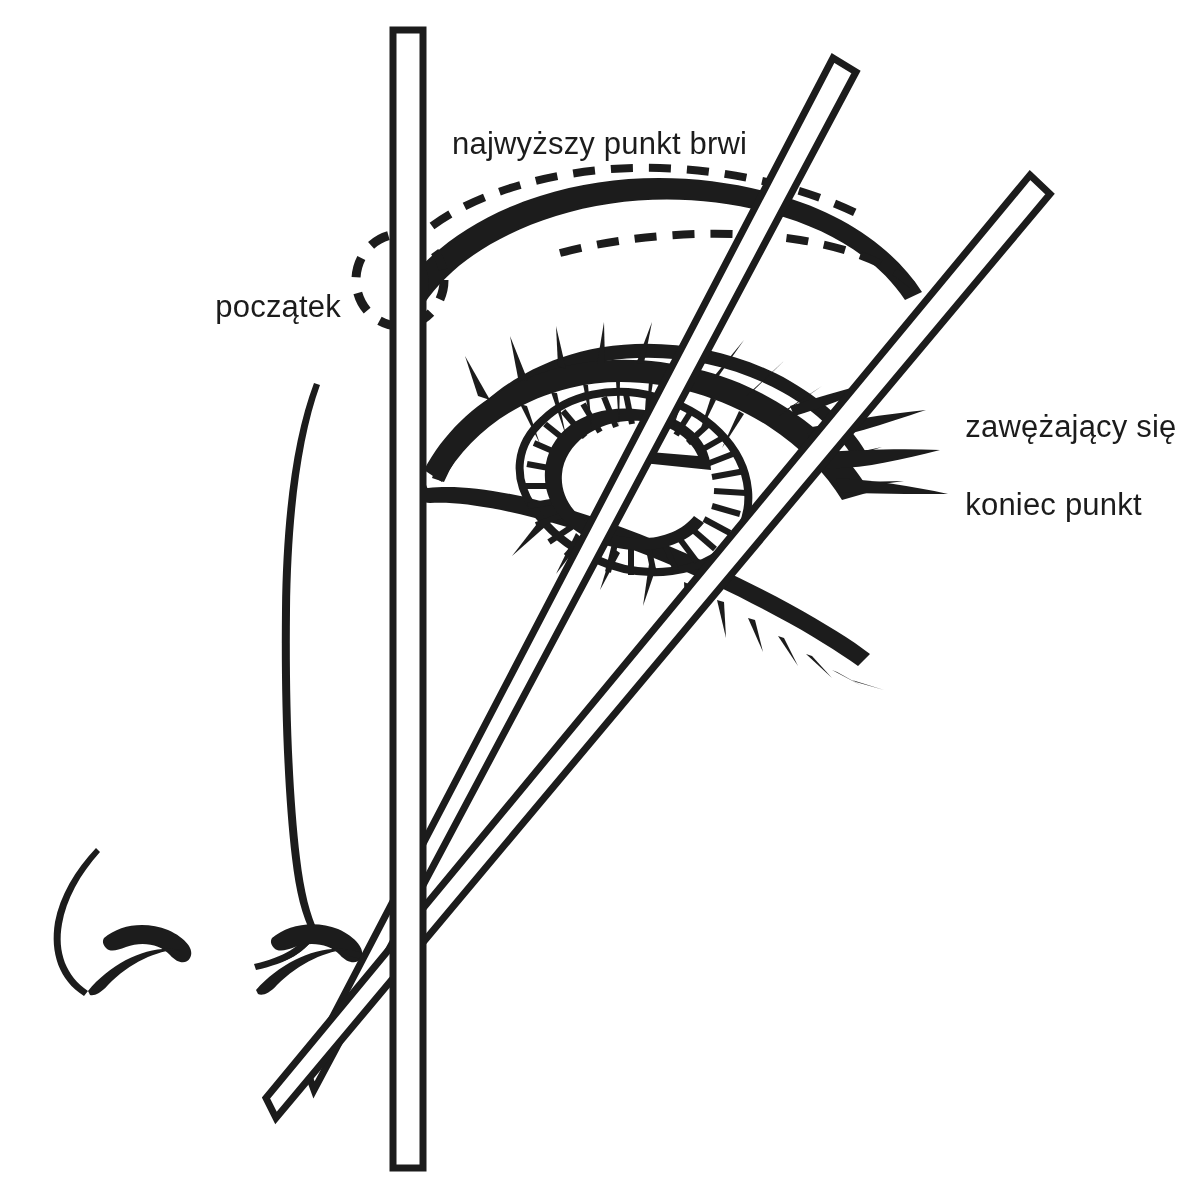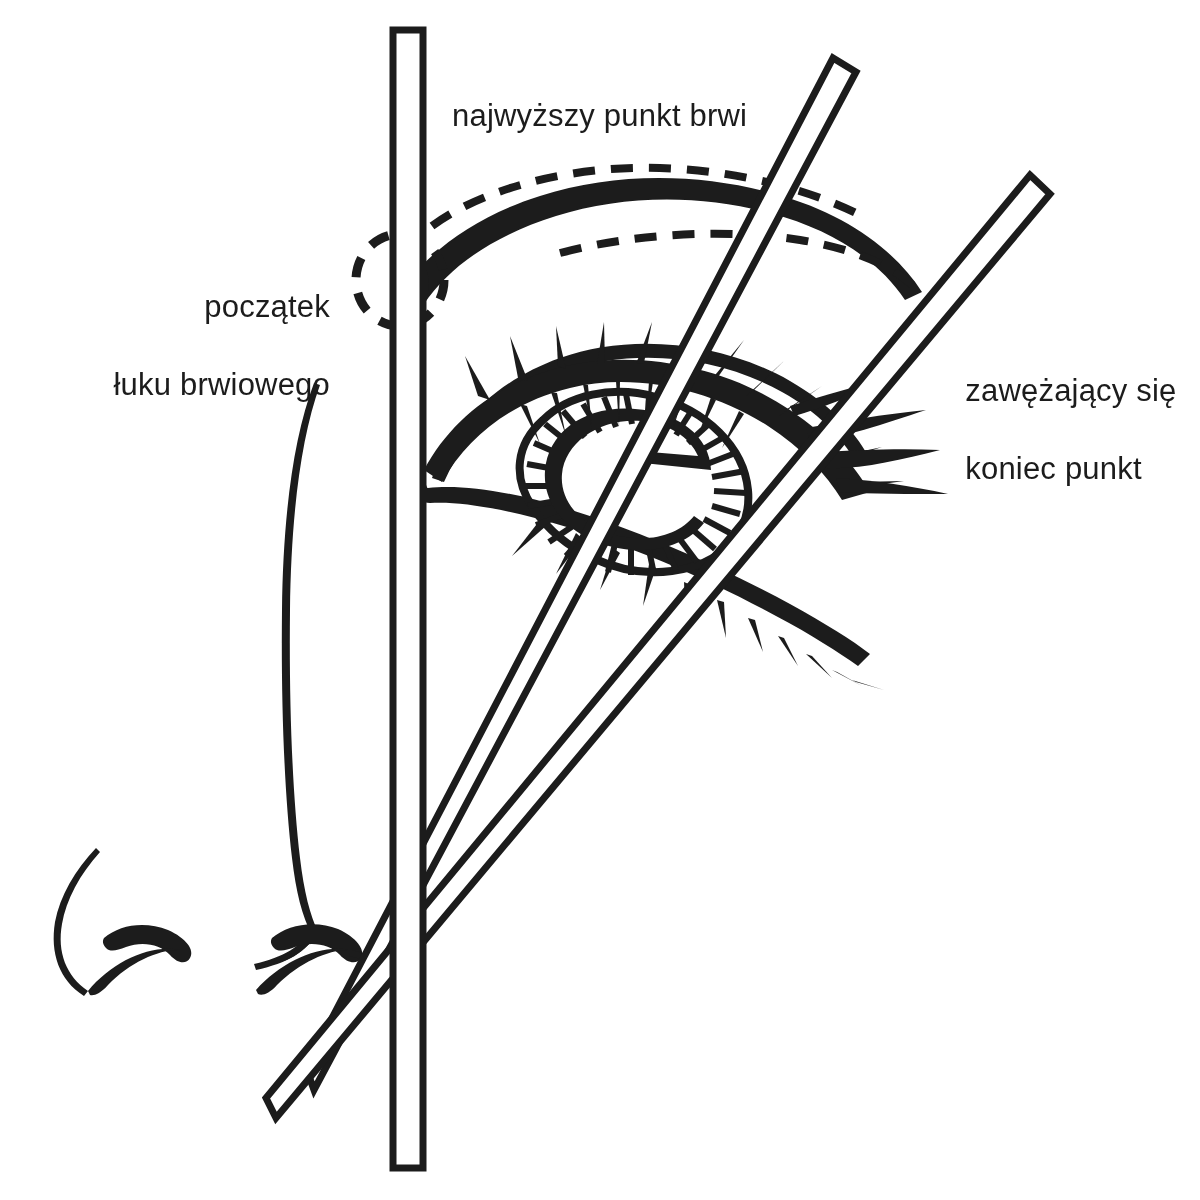--- a/index.html
+++ b/index.html
@@ -33,32 +33,32 @@
     color: #1c1c1c;
     font-family: "Liberation Sans", sans-serif;
     font-size: 31px;
     line-height: 39px;
     letter-spacing: 0.2px;
     white-space: pre;
     font-weight: 400;
   }
   #label-highest-point {
     left: 452px;
-    top: 96px;
+    top: 124px;
     text-align: center;
   }
   #label-arch-start {
-    left: 14px;
+    left: 25px;
     top: 248px;
     width: 316px;
     text-align: right;
   }
   #label-tapering-end {
     left: 930px;
-    top: 332px;
+    top: 368px;
     text-align: left;
   }
 </style>
 </head>
 <body>
 
 <div id="stage">
 
   <svg id="art" viewBox="0 0 1200 1200" xmlns="http://www.w3.org/2000/svg">
 
@@ -306,21 +306,20 @@
     <g>
       <rect x="393" y="30" width="30" height="1138" fill="#ffffff" stroke="#1c1c1c" stroke-width="7"></rect>
     </g>
 
   </svg>
 
   <div class="lbl" id="label-highest-point">najwyższy punkt brwi</div>
 
   <div class="lbl" id="label-arch-start">
     <span>początek</span><br>
-    <span>łuku brwiowego</span>
   </div>
 
   <div class="lbl" id="label-tapering-end">
     <span>zawężający się</span><br>
     <span>koniec punkt</span>
   </div>
 
 </div>
 
 </body></html>

